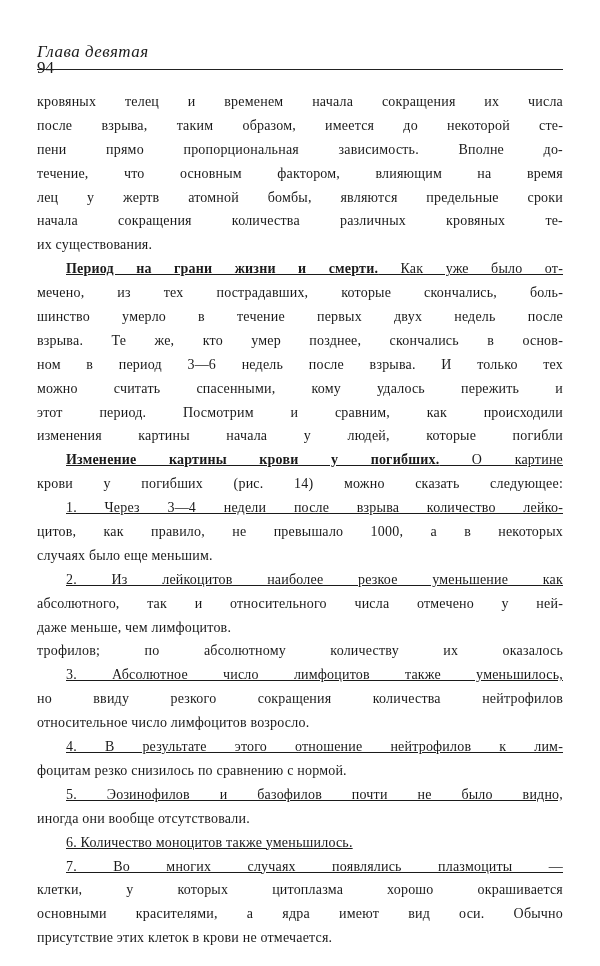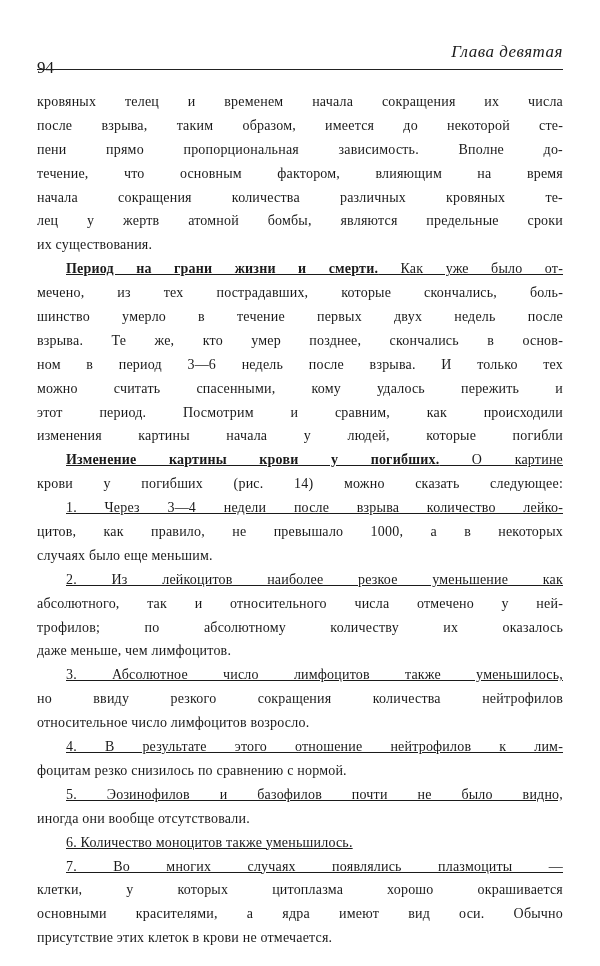--- a/index.html
+++ b/index.html
@@ -1,20 +1,20 @@
 <!DOCTYPE html>
 <html><head>
 <meta charset="utf-8">
 <style>
   html, body { margin: 0; padding: 0; background: #ffffff; }
   body { width: 600px; height: 966px; position: relative; overflow: hidden;
          font-family: "Liberation Serif", "DejaVu Serif", serif; color: #1a1a1a; }
   .header { position: absolute; left: 37px; top: 40px; width: 526px; height: 24px; }
   .page-num { position: absolute; left: 0; top: 16px; font-size: 17px; line-height: 24px; }
-  .running-title { position: absolute; left: 0; right: 0; top: 0; text-align: right;
+  .running-title { position: absolute; left: 0; right: 0; top: 0; text-align: left;
                    font-style: italic; font-size: 17px; line-height: 24px; letter-spacing: 0.5px; }
   .rule { position: absolute; left: 37px; top: 69px; width: 526px; height: 0;
           border-top: 1.5px solid #222; }
   .body-text { position: absolute; left: 37px; top: 90px; width: 526px; }
   .line { height: 23.9px; line-height: 23.9px; font-size: 14px; white-space: nowrap;
           overflow: hidden; text-align: justify; text-align-last: justify; letter-spacing: 0.2px; }
   .line.last { text-align-last: left; }
   .line.indent { padding-left: 29px; text-decoration: underline; }
   .b { font-weight: bold; }
 </style>
@@ -25,40 +25,40 @@
   <span class="page-num">94</span>
   <span class="running-title">Глава девятая</span>
 </div>
 <div class="rule"></div>
 
 <div class="body-text">
   <div class="line"><span>кровяных телец и временем начала сокращения их числа</span></div>
   <div class="line"><span>после взрыва, таким образом, имеется до некоторой сте-</span></div>
   <div class="line"><span>пени прямо пропорциональная зависимость. Вполне до-</span></div>
   <div class="line"><span>течение, что основным фактором, влияющим на время</span></div>
+  <div class="line"><span>лец у жертв атомной бомбы, являются предельные сроки</span></div>
   <div class="line"><span>начала сокращения количества различных кровяных те-</span></div>
-  <div class="line"><span>лец у жертв атомной бомбы, являются предельные сроки</span></div>
   <div class="line last"><span>их существования.</span></div>
   <div class="line indent"><span class="b">Период на грани жизни и смерти.</span><span> Как уже было от-</span></div>
   <div class="line"><span>мечено, из тех пострадавших, которые скончались, боль-</span></div>
   <div class="line"><span>шинство умерло в течение первых двух недель после</span></div>
   <div class="line"><span>взрыва. Те же, кто умер позднее, скончались в основ-</span></div>
   <div class="line"><span>ном в период 3—6 недель после взрыва. И только тех</span></div>
   <div class="line"><span>можно считать спасенными, кому удалось пережить и</span></div>
   <div class="line"><span>этот период. Посмотрим и сравним, как происходили</span></div>
   <div class="line"><span>изменения картины начала у людей, которые погибли</span></div>
   <div class="line indent"><span class="b">Изменение картины крови у погибших.</span><span> О картине</span></div>
   <div class="line"><span>крови у погибших (рис. 14) можно сказать следующее:</span></div>
   <div class="line indent"><span>1. Через 3—4 недели после взрыва количество лейко-</span></div>
   <div class="line"><span>цитов, как правило, не превышало 1000, а в некоторых</span></div>
   <div class="line last"><span>случаях было еще меньшим.</span></div>
   <div class="line indent"><span>2. Из лейкоцитов наиболее резкое уменьшение как</span></div>
   <div class="line"><span>абсолютного, так и относительного числа отмечено у ней-</span></div>
+  <div class="line last"><span>даже меньше, чем лимфоцитов.</span></div>
   <div class="line"><span>трофилов; по абсолютному количеству их оказалось</span></div>
-  <div class="line last"><span>даже меньше, чем лимфоцитов.</span></div>
   <div class="line indent"><span>3. Абсолютное число лимфоцитов также уменьшилось,</span></div>
   <div class="line"><span>но ввиду резкого сокращения количества нейтрофилов</span></div>
   <div class="line last"><span>относительное число лимфоцитов возросло.</span></div>
   <div class="line indent"><span>4. В результате этого отношение нейтрофилов к лим-</span></div>
   <div class="line last"><span>фоцитам резко снизилось по сравнению с нормой.</span></div>
   <div class="line indent"><span>5. Эозинофилов и базофилов почти не было видно,</span></div>
   <div class="line last"><span>иногда они вообще отсутствовали.</span></div>
   <div class="line indent last"><span>6. Количество моноцитов также уменьшилось.</span></div>
   <div class="line indent"><span>7. Во многих случаях появлялись плазмоциты —</span></div>
   <div class="line"><span>клетки, у которых цитоплазма хорошо окрашивается</span></div>

